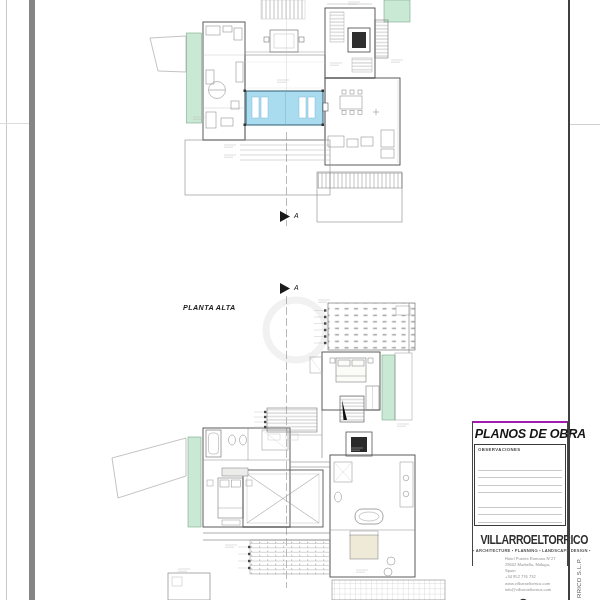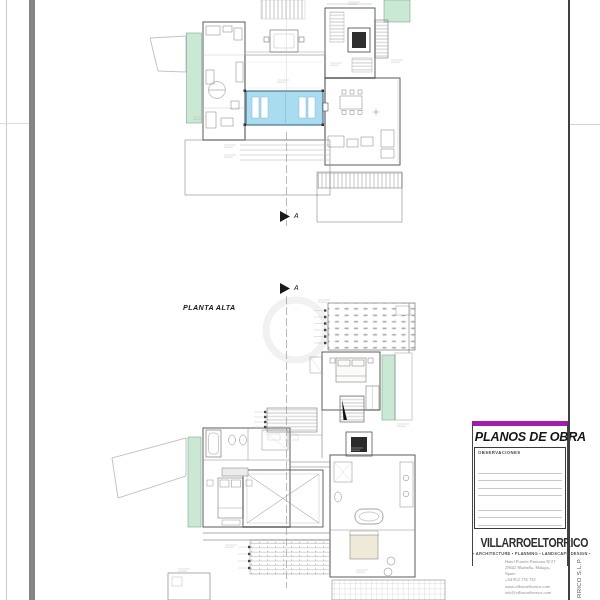--- a/index.html
+++ b/index.html
@@ -15,21 +15,21 @@
   
   .plansvg{left:0;top:0;width:600px;height:600px;}
   
   .planta-label{left:183px;top:303px;font-size:7.5px;font-style:italic;font-weight:bold;
     color:#1d1d1d;letter-spacing:.4px;transform:scaleX(.96);transform-origin:left;}
   .sec-label{font-size:7px;font-style:italic;color:#222;}
   .sec1{left:294px;top:212px;}
   .sec2{left:294px;top:284px;}
   
   .titleblock{left:472px;top:421px;width:96px;height:145px;background:#fff;
-    border-top:5px solid #a21caf;border-left:1px solid #444;border-right:1px solid #444;box-sizing:border-box;}
+    border-top:2px solid #a21caf;border-left:1px solid #444;border-right:1px solid #444;box-sizing:border-box;}
   .tb-title{height:21px;line-height:21px;font-size:13.5px;font-weight:bold;font-style:italic;
     color:#141414;white-space:nowrap;transform:scaleX(.93);transform-origin:left;
     padding-left:2px;letter-spacing:-.2px;}
   .tb-obs{margin:0 1px;border:1.2px solid #3a3a3a;height:82px;box-sizing:border-box;padding:2px 3px;}
   .tb-obs-label{font-size:4.3px;font-weight:bold;color:#4a4a4a;letter-spacing:.4px;}
   .tb-obs-lines{margin-top:4px;height:68px;
     background:repeating-linear-gradient(to bottom,transparent 0 6.6px,#c8c8c8 6.6px 7.4px);}
   .tb-logo{margin-top:7px;text-align:center;font-size:12.5px;font-weight:bold;color:#2e2e2e;
     letter-spacing:-.5px;transform:scaleX(.84);white-space:nowrap;}
   .tb-tagline{margin-top:1px;text-align:center;font-size:4.1px;font-weight:bold;color:#555;

